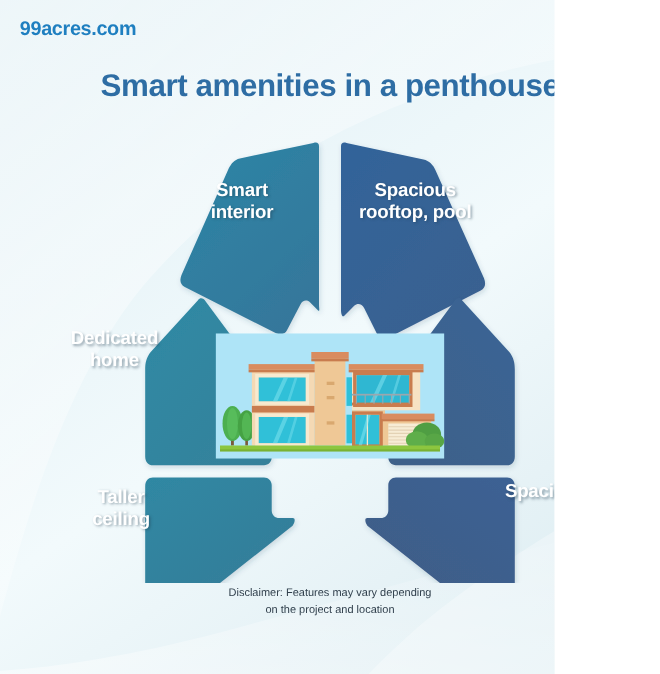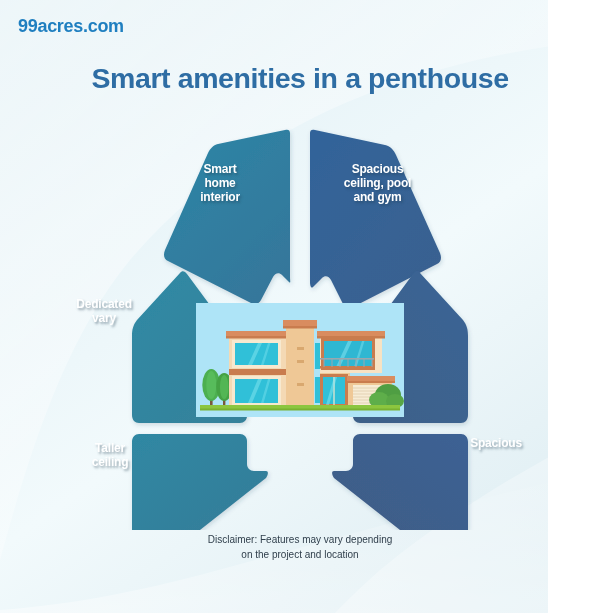--- a/index.html
+++ b/index.html
@@ -5,21 +5,21 @@
   html, body {
     margin: 0;
     padding: 0;
     background: #ffffff;
   }
   body {
     font-family: "Liberation Sans", sans-serif;
   }
   #infographic {
     position: relative;
-    width: 548px;
+    width: 504px;
     height: 613px;
     overflow: hidden;
     background: linear-gradient(145deg, #d9ecf2 0%, #e8f4f8 28%, #f2fafc 55%, #e6f2f6 80%, #dcedf2 100%);
   }
   #bg-swoosh {
     position: absolute;
     left: 0; top: 0;
     width: 600px; height: 613px;
     pointer-events: none;
   }
@@ -49,21 +49,21 @@
     position: absolute;
     left: 0;
     top: 100px;
     width: 600px;
     height: 430px;
   }
   .seg-label {
     position: absolute;
     color: #ffffff;
     font-weight: bold;
-    font-size: 12px;
+    font-size: 17px;
     line-height: 1.16;
     text-align: center;
     text-shadow: 1.5px 1.5px 2.5px rgba(30,60,80,0.45);
     letter-spacing: -0.2px;
     pointer-events: none;
   }
   #house {
     position: absolute;
     left: 196px;
     top: 303px;
@@ -229,43 +229,41 @@
          C244,323 247,320 247,316
          L247,290
          C247,286 250,283 254,284
          L266,287
          C269,288 268,284 266,281
          Z" fill="url(#gPano)"></path>
   </svg>
 
   <div class="seg-label" style="left:160px; top:163px; width:120px;">
     <div>Smart</div>
-    <div>home</div>
     <div>interior</div>
   </div>
 
   <div class="seg-label" style="left:300px; top:163px; width:155px;">
     <div>Spacious</div>
-    <div>ceiling, pool</div>
-    <div>and gym</div>
+    <div>rooftop, pool</div>
   </div>
 
 
   <div class="seg-label" style="left:422px; top:437px; width:148px;">
     <div>Spacious</div>
   </div>
 
   <div class="seg-label" style="left:35px; top:442px; width:150px;">
     <div>Taller</div>
     <div>ceiling</div>
   </div>
 
   <div class="seg-label" style="left:28px; top:298px; width:152px;">
     <div>Dedicated</div>
-    <div>vary</div>
+    <div>home</div>
   </div>
 
   <svg id="house" viewBox="0 0 208 114">
 
     <rect x="0" y="0" width="208" height="114" fill="#aee4f7"></rect>
 
     <g>
       <rect x="14" y="88" width="2.6" height="14" fill="#7a5a3a"></rect>
       <ellipse cx="15.3" cy="82" rx="9" ry="16" fill="#4caf50"></ellipse>
       <ellipse cx="15.3" cy="82" rx="5" ry="14" fill="#57bc5b"></ellipse>

